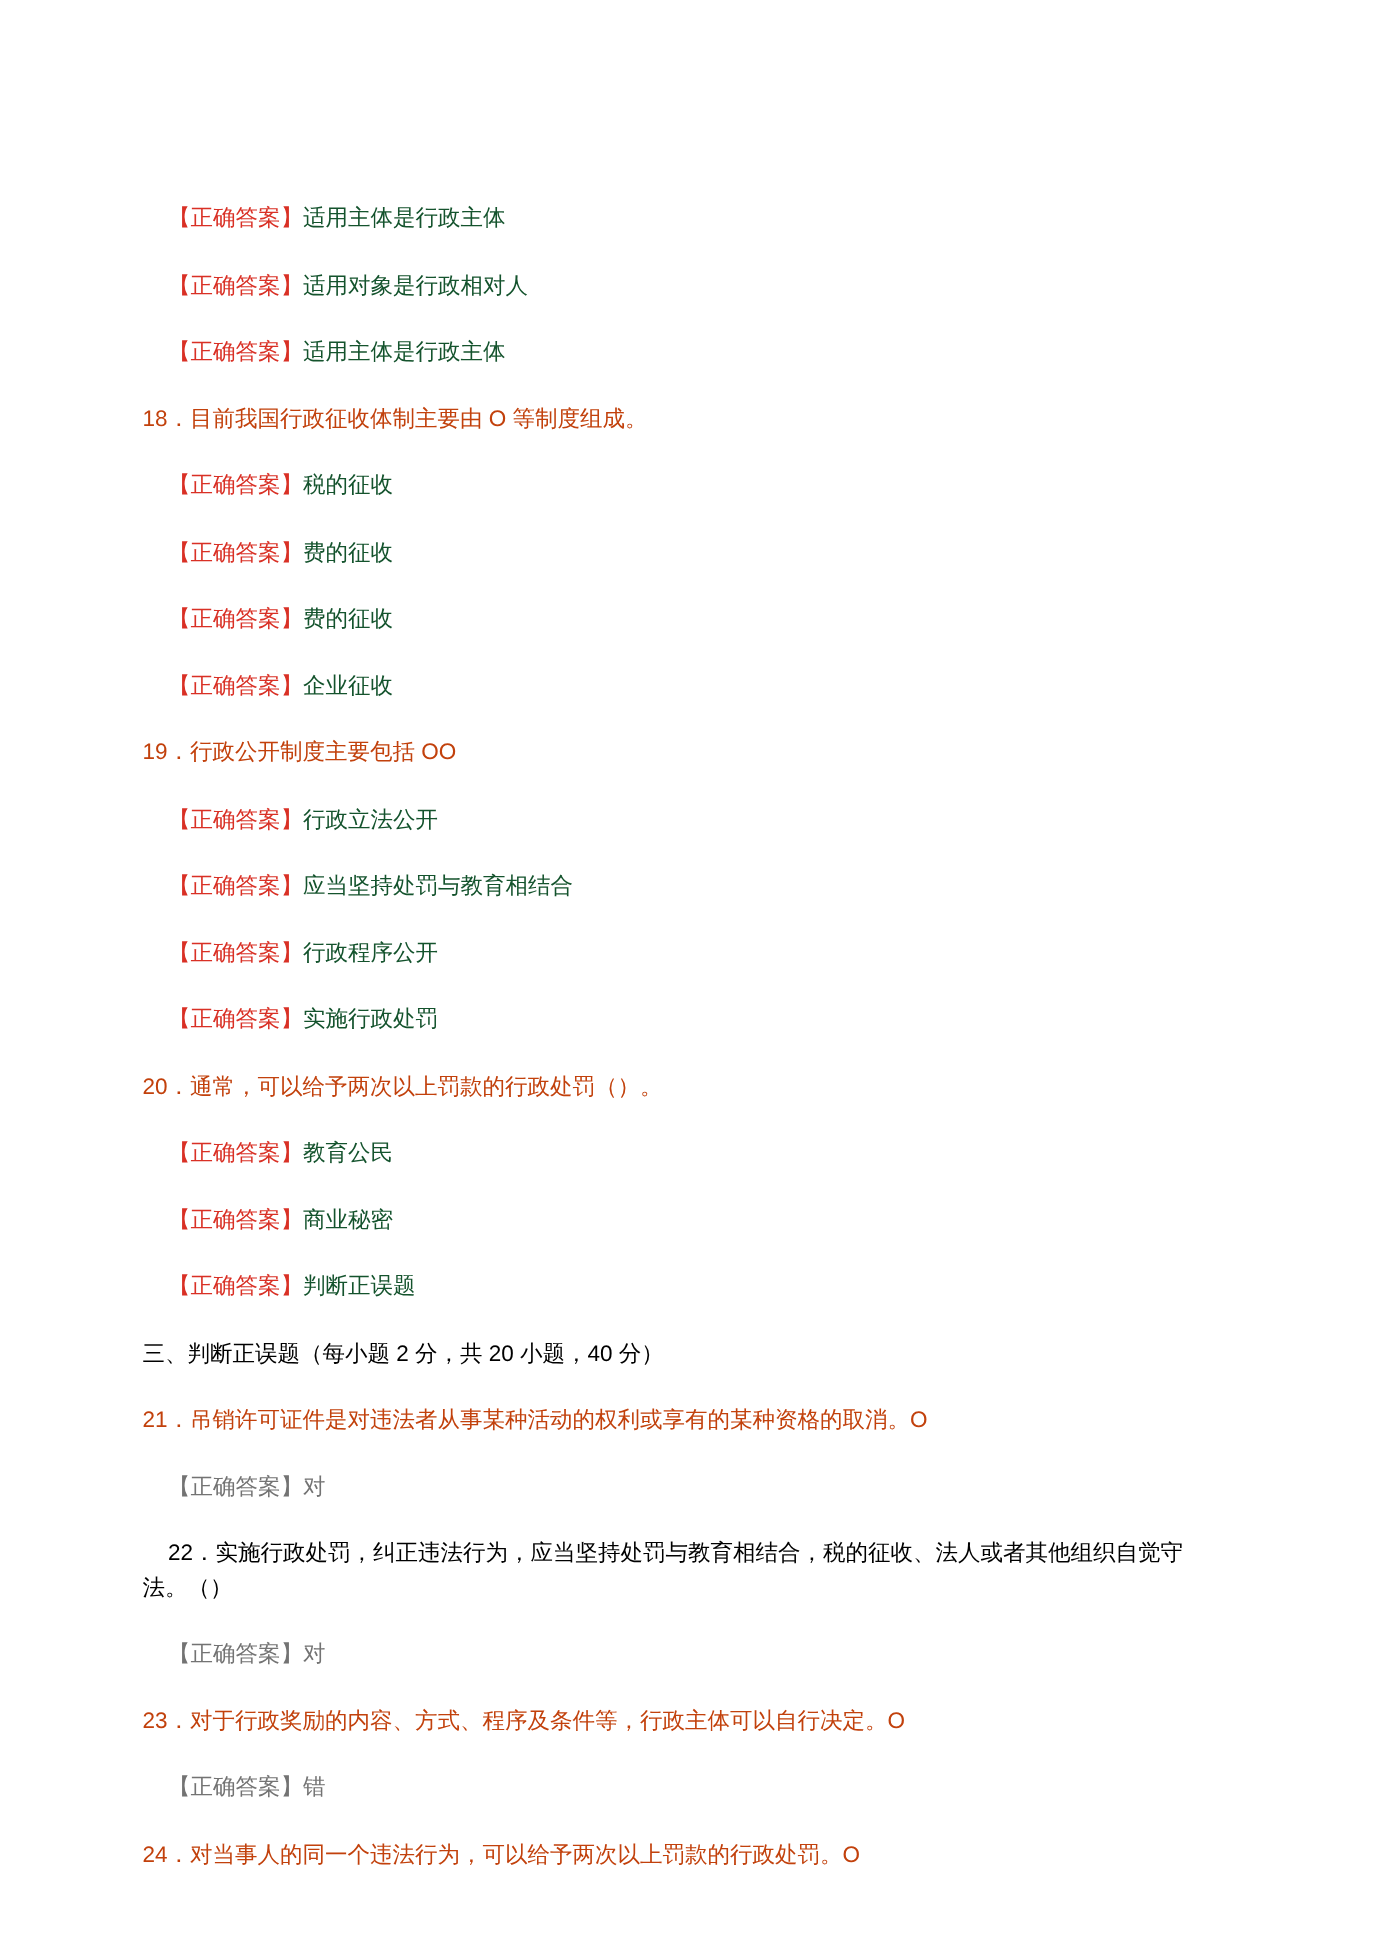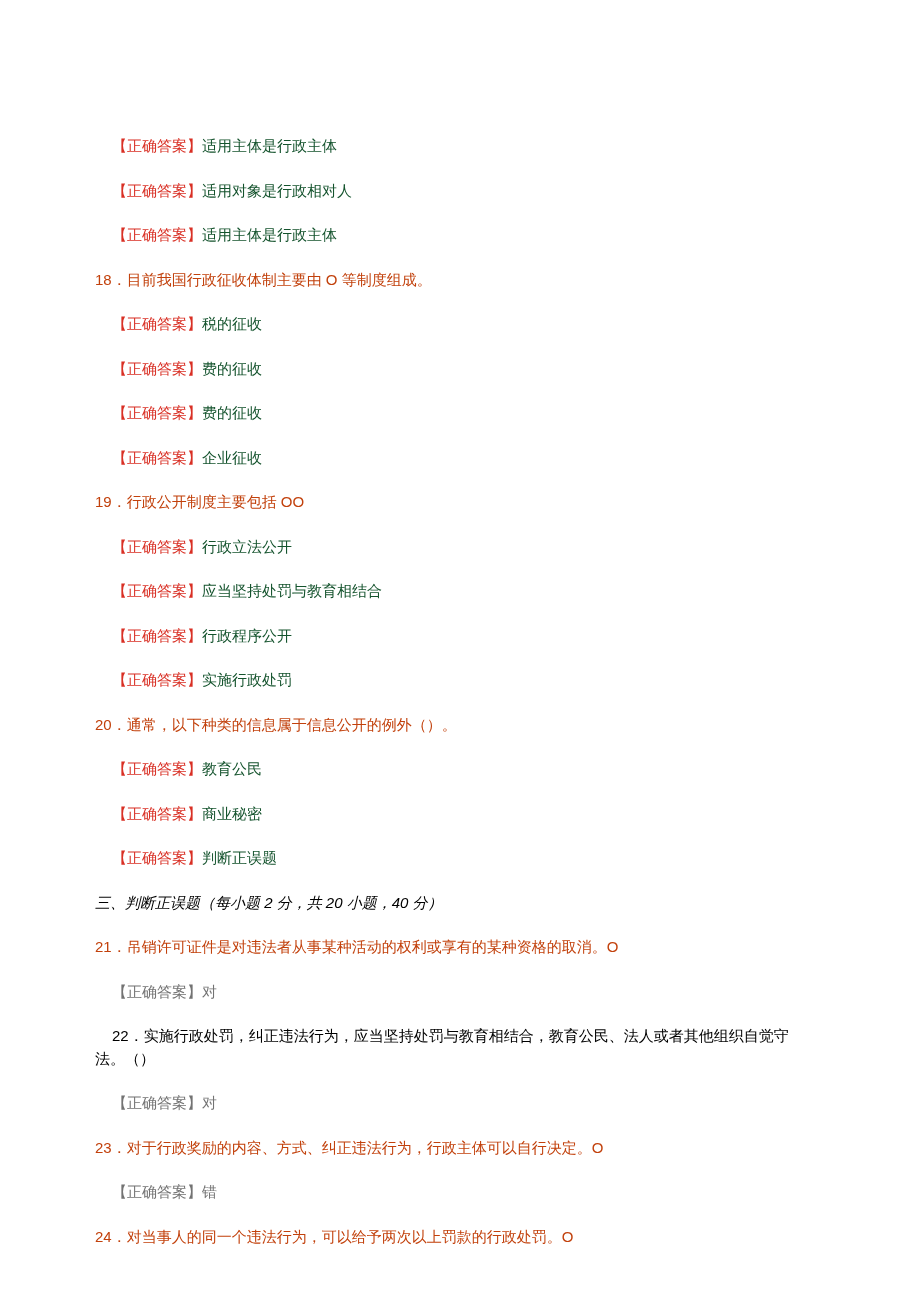--- a/index.html
+++ b/index.html
@@ -26,21 +26,20 @@
   .answer-text {
     color: #14532d;
   }
   .question {
     margin-bottom: 22px;
     color: #c2410c;
   }
   .section-heading {
     margin-bottom: 22px;
     color: #000000;
-    font-style: italic;
   }
   .tf-answer {
     margin-bottom: 22px;
     padding-left: 17px;
     color: #737373;
   }
   .q22-wrap {
     margin-bottom: 22px;
   }
   .q22-line1 {
@@ -89,21 +88,21 @@
   <span class="answer-label">【正确答案】</span><span class="answer-text">应当坚持处罚与教育相结合</span>
 </div>
 <div class="answer-line">
   <span class="answer-label">【正确答案】</span><span class="answer-text">行政程序公开</span>
 </div>
 <div class="answer-line">
   <span class="answer-label">【正确答案】</span><span class="answer-text">实施行政处罚</span>
 </div>
 
 <div class="question">
-  <span>20</span><span>．通常，以下种类的信息属于信息公开的例外（）。</span>
+  <span>20</span><span>．通常，可以给予两次以上罚款的行政处罚（）。</span>
 </div>
 <div class="answer-line">
   <span class="answer-label">【正确答案】</span><span class="answer-text">教育公民</span>
 </div>
 <div class="answer-line">
   <span class="answer-label">【正确答案】</span><span class="answer-text">商业秘密</span>
 </div>
 <div class="answer-line">
   <span class="answer-label">【正确答案】</span><span class="answer-text">判断正误题</span>
 </div>
@@ -112,32 +111,32 @@
 
 <div class="question">
   <span>21</span><span>．吊销许可证件是对违法者从事某种活动的权利或享有的某种资格的取消。O</span>
 </div>
 <div class="tf-answer">
   <span>【正确答案】</span><span>对</span>
 </div>
 
 <div class="q22-wrap">
   <div class="q22-line1">
-    <span>22</span><span>．实施行政处罚，纠正违法行为，应当坚持处罚与教育相结合，教育公民、法人或者其他组织自觉守</span>
+    <span>22</span><span>．实施行政处罚，纠正违法行为，应当坚持处罚与教育相结合，税的征收、法人或者其他组织自觉守</span>
   </div>
   <div class="q22-line2">
     <span>法。（）</span>
   </div>
 </div>
 <div class="tf-answer">
   <span>【正确答案】</span><span>对</span>
 </div>
 
 <div class="question">
-  <span>23</span><span>．对于行政奖励的内容、方式、纠正违法行为，行政主体可以自行决定。O</span>
+  <span>23</span><span>．对于行政奖励的内容、方式、程序及条件等，行政主体可以自行决定。O</span>
 </div>
 <div class="tf-answer">
   <span>【正确答案】</span><span>错</span>
 </div>
 
 <div class="question">
   <span>24</span><span>．对当事人的同一个违法行为，可以给予两次以上罚款的行政处罚。O</span>
 </div>
 
 </body></html>

